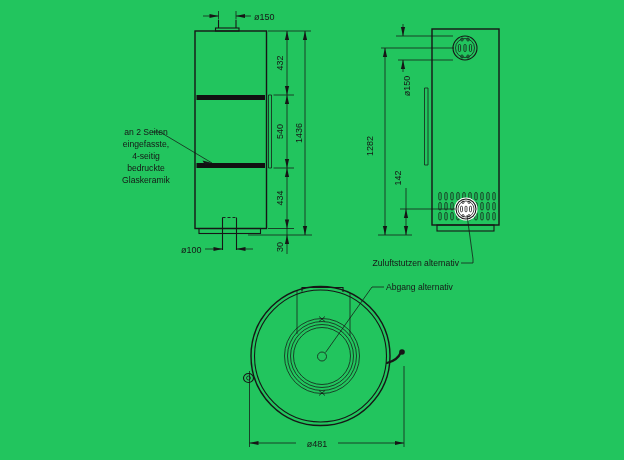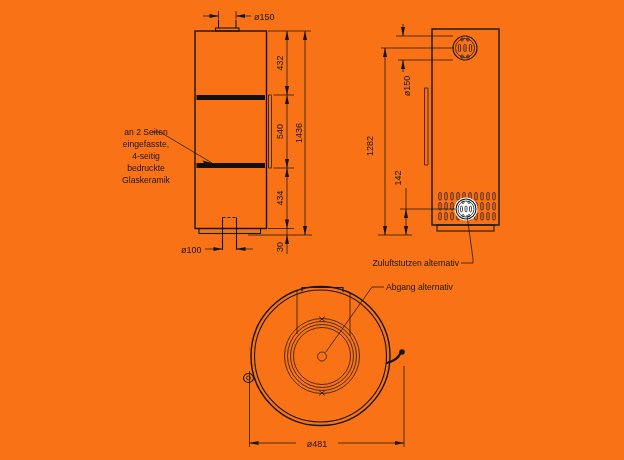--- a/index.html
+++ b/index.html
@@ -1,16 +1,16 @@
 <!DOCTYPE html>
 <html><head>
 <meta charset="utf-8">
 <style>
   html,body{margin:0;padding:0;background:#fff;}
-  .stage{width:624px;height:460px;background:#f97316;position:relative;overflow:hidden;
+  .stage{width:624px;height:460px;background:#22c55e;position:relative;overflow:hidden;
          font-family:"Liberation Sans",sans-serif;}
   svg{display:block}
   .ol{stroke:#161616;stroke-width:1.4;fill:none;stroke-linecap:square}
   .md{stroke:#161616;stroke-width:1.1;fill:none}
   .tl{stroke:#161616;stroke-width:.75;fill:none}
   .dash{stroke:#161616;stroke-width:.9;fill:none;stroke-dasharray:3 2}
   .blk{fill:#111;stroke:none}
   .arr{fill:#161616;stroke:none}
   .dimtxt{font-size:9px;fill:#161616}
   .notetxt{font-size:8.6px;fill:#161616}

